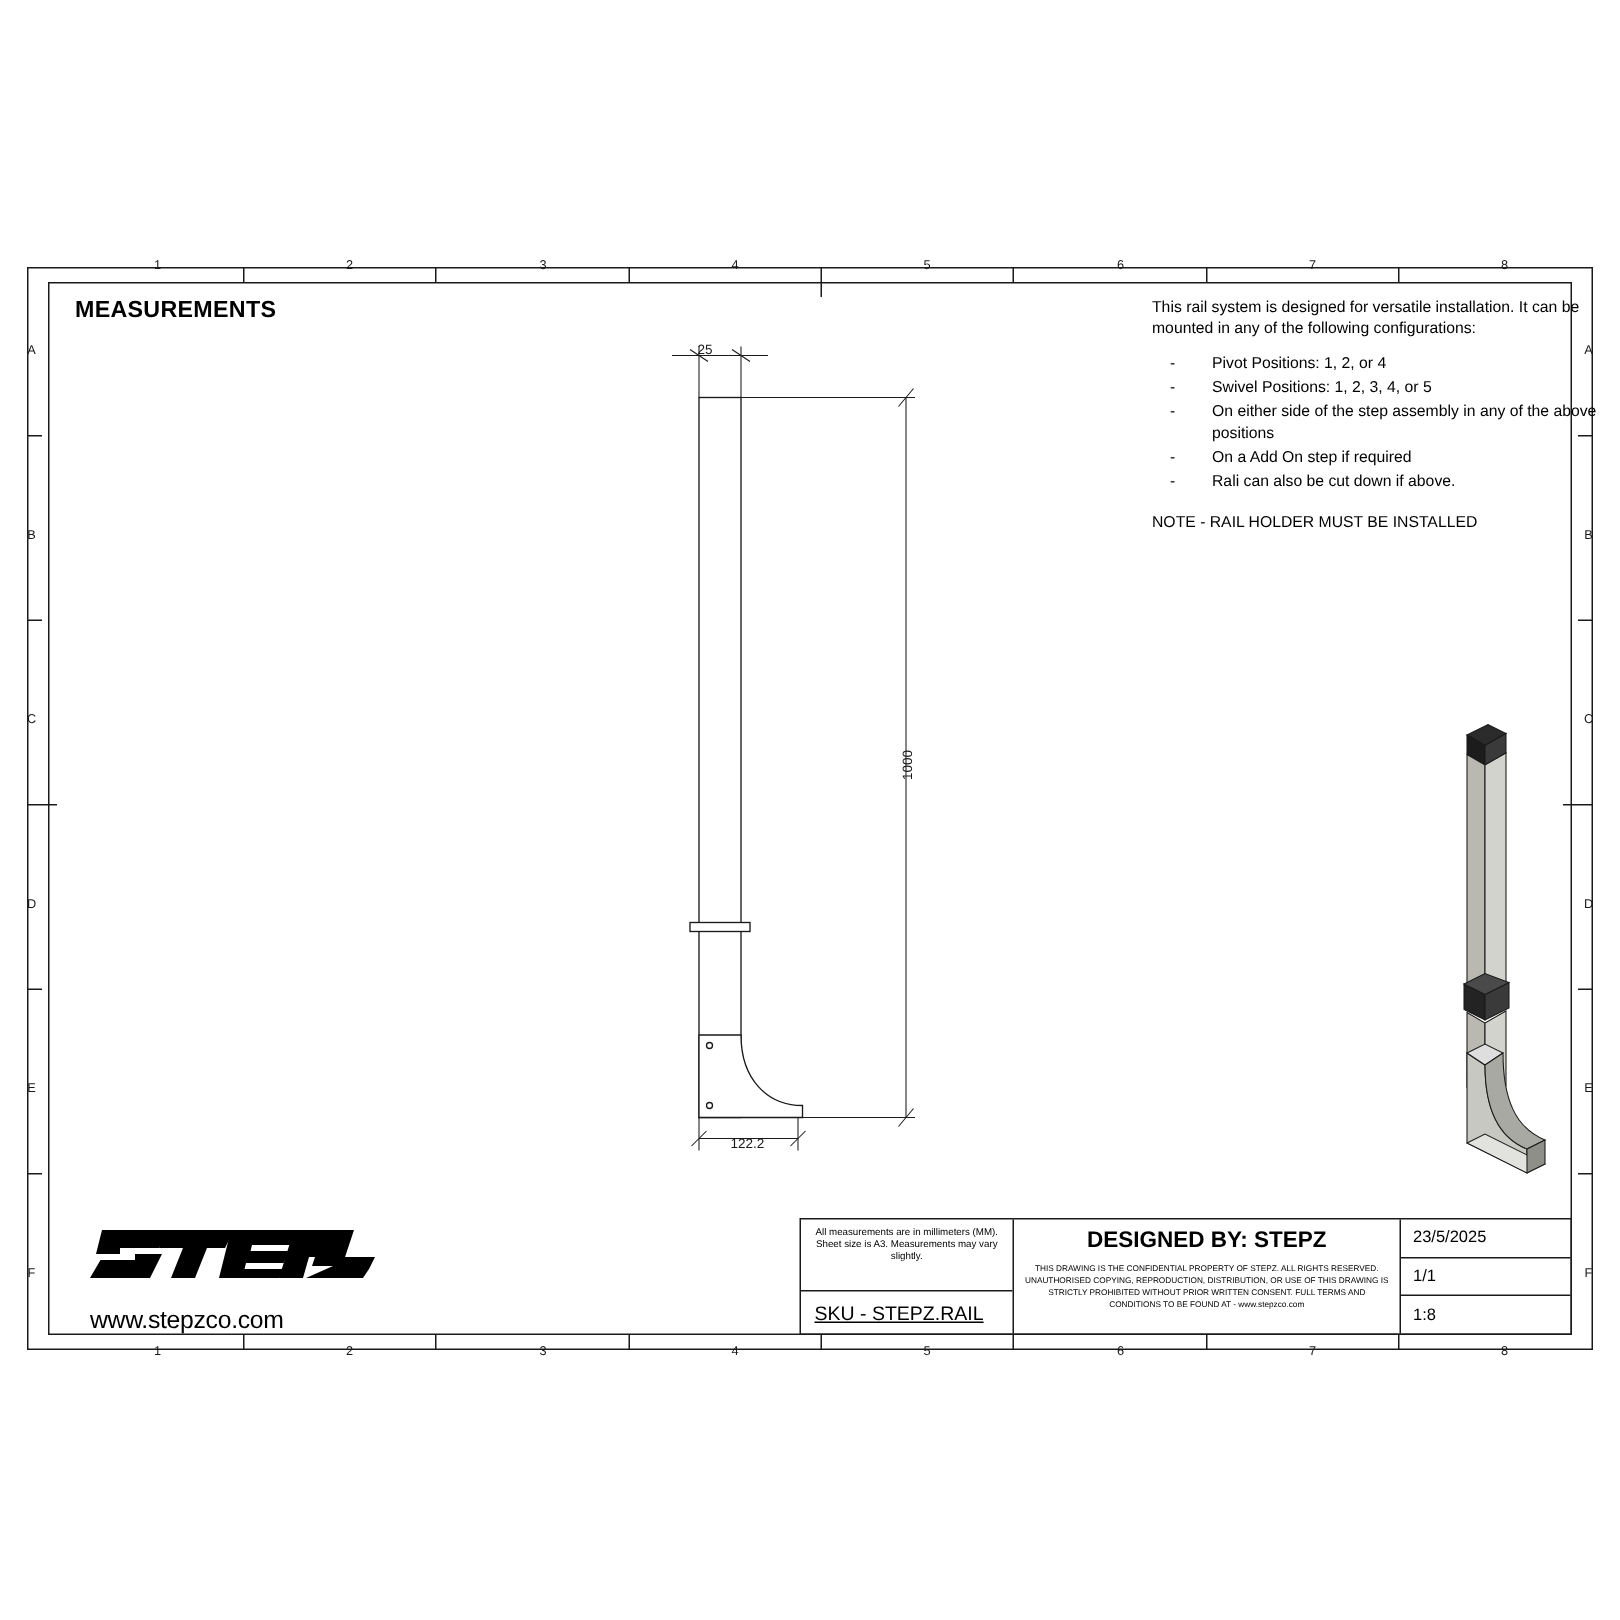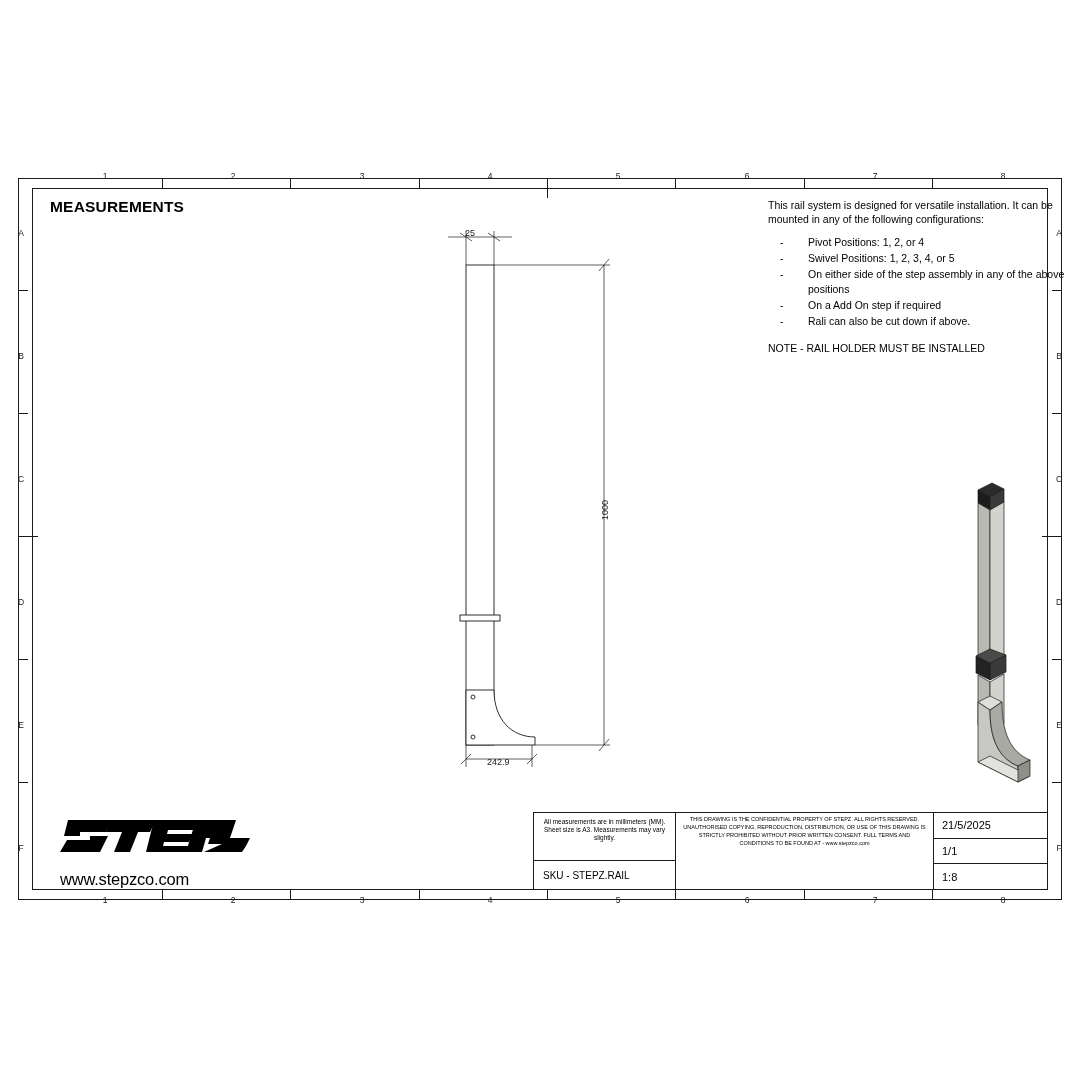--- a/index.html
+++ b/index.html
@@ -142,21 +142,22 @@
     font-size: 6.5px;
     line-height: 1.25;
     text-align: center;
     padding: 5px 6px 0 6px;
   }
   .tb-sku {
     flex: 1;
     display: flex;
     align-items: center;
     padding-left: 9px;
-    font-size: 10px;
+    font-size: 13px;
+    text-decoration: underline;
   }
   .tb-col-main {
     width: 258px;
     border-right: 1px solid #1a1a1a;
     box-sizing: border-box;
     display: flex;
     flex-direction: column;
   }
   .tb-designed {
     height: 27px;
@@ -322,21 +323,21 @@
       <line x1="74" y1="50" x2="190" y2="50"></line>
       <line x1="115" y1="530" x2="190" y2="530"></line>
       <line x1="184" y1="50" x2="184" y2="530"></line>
       <line x1="179" y1="56" x2="189" y2="44"></line>
       <line x1="179" y1="536" x2="189" y2="524"></line>
     </g>
   </svg>
 
   <div class="dimtext" style="left:465px; top:228px;">25</div>
   <div class="dimtext vert" style="left:600px; top:520px;">1000</div>
-  <div class="dimtext" style="left:487px; top:757px;">242.9</div>
+  <div class="dimtext" style="left:487px; top:757px;">122.2</div>
 
   <svg id="iso" width="110" height="320" viewBox="0 0 110 320">
     <g>
 
       <polygon points="38,20 52,13 64,19 50,27" fill="#2b2b2b" stroke="#1a1a1a" stroke-width="0.7"></polygon>
       <polygon points="38,20 50,27 50,40 38,33" fill="#1c1c1c" stroke="#1a1a1a" stroke-width="0.7"></polygon>
       <polygon points="50,27 64,19 64,32 50,40" fill="#3a3a3a" stroke="#1a1a1a" stroke-width="0.7"></polygon>
 
       <polygon points="38,33 50,40 50,200 38,193" fill="#b9b9b2" stroke="#1a1a1a" stroke-width="0.7"></polygon>
       <polygon points="50,40 64,32 64,192 50,200" fill="#d3d3cd" stroke="#1a1a1a" stroke-width="0.7"></polygon>
@@ -356,24 +357,25 @@
       <path d="M78,296 L90,290 L90,306 L78,312 Z" fill="#8f8f89" stroke="#1a1a1a" stroke-width="0.7"></path>
     </g>
   </svg>
 
   <div class="titleblock">
     <div class="tb-col-notes">
       <div class="tb-measure-note">All measurements are in millimeters (MM). Sheet size is A3. Measurements may vary slightly.</div>
       <div class="tb-sku">SKU - STEPZ.RAIL</div>
     </div>
     <div class="tb-col-main">
+      <div class="tb-designed">DESIGNED BY: STEPZ</div>
       <div class="tb-legal">THIS DRAWING IS THE CONFIDENTIAL PROPERTY OF STEPZ. ALL RIGHTS RESERVED. UNAUTHORISED COPYING, REPRODUCTION, DISTRIBUTION, OR USE OF THIS DRAWING IS STRICTLY PROHIBITED WITHOUT PRIOR WRITTEN CONSENT. FULL TERMS AND CONDITIONS TO BE FOUND AT - www.stepzco.com</div>
     </div>
     <div class="tb-col-right">
-      <div class="tb-cell">21/5/2025</div>
+      <div class="tb-cell">23/5/2025</div>
       <div class="tb-cell">1/1</div>
       <div class="tb-cell">1:8</div>
     </div>
   </div>
 
   <div class="logo-wrap">
     <svg width="190" height="56" viewBox="0 0 190 56">
       <g fill="#000000">
 
         <path d="M8,12 L52,12 L46,24 L20,24 L20,28 L48,28 L40,44 L0,44 L7,32 L30,32 L30,28 L4,28 Z"></path>

